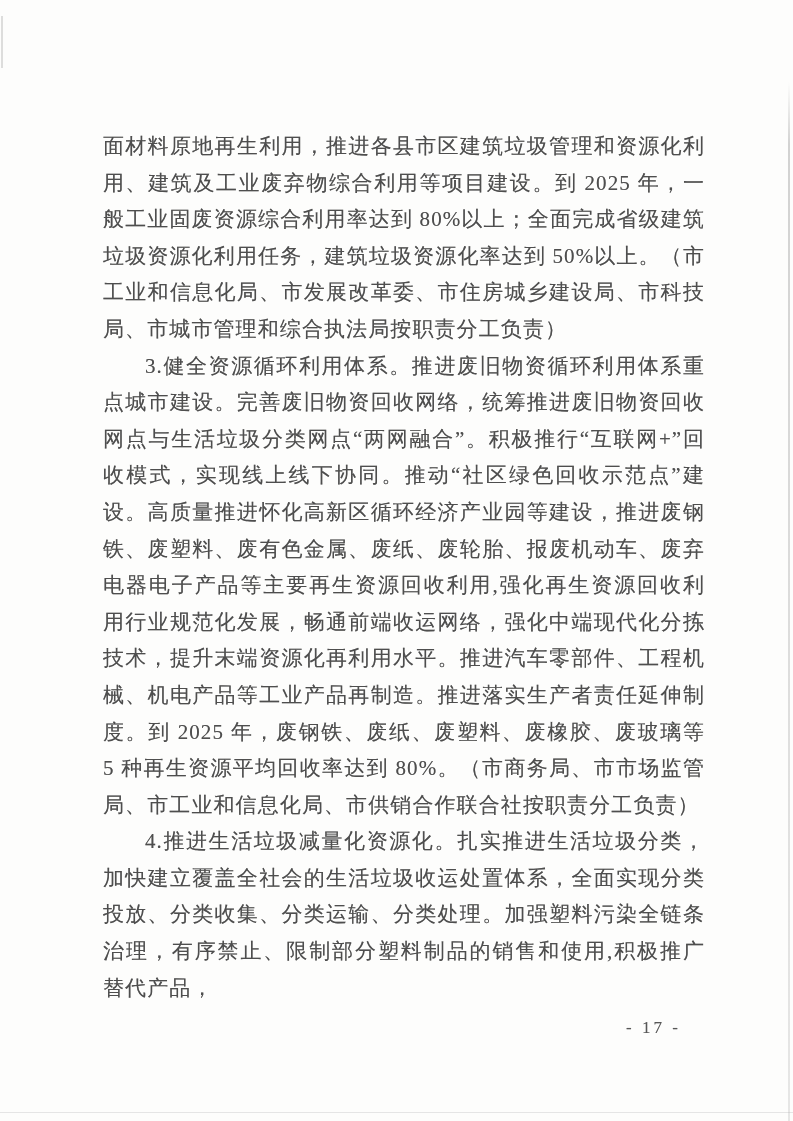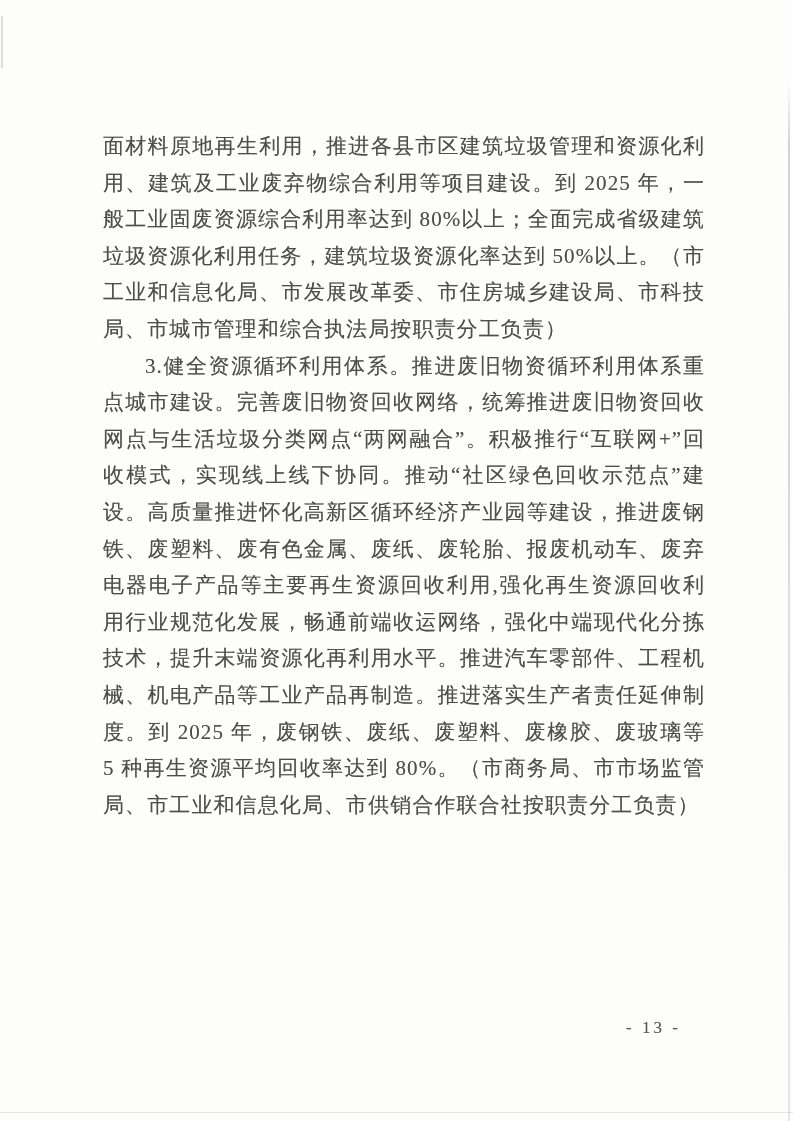--- a/index.html
+++ b/index.html
@@ -83,21 +83,22 @@
   }
 </style>
 </head>
 <body>
 
 <div class="page">
 
   <div class="text-block">
     <p class="para">面材料原地再生利用，推进各县市区建筑垃圾管理和资源化利用、建筑及工业废弃物综合利用等项目建设。到 2025 年，一般工业固废资源综合利用率达到 80%以上；全面完成省级建筑垃圾资源化利用任务，建筑垃圾资源化率达到 50%以上。（市工业和信息化局、市发展改革委、市住房城乡建设局、市科技局、市城市管理和综合执法局按职责分工负责）</p>
     <p class="para indent">3.健全资源循环利用体系。推进废旧物资循环利用体系重点城市建设。完善废旧物资回收网络，统筹推进废旧物资回收网点与生活垃圾分类网点“两网融合”。积极推行“互联网+”回收模式，实现线上线下协同。推动“社区绿色回收示范点”建设。高质量推进怀化高新区循环经济产业园等建设，推进废钢铁、废塑料、废有色金属、废纸、废轮胎、报废机动车、废弃电器电子产品等主要再生资源回收利用,强化再生资源回收利用行业规范化发展，畅通前端收运网络，强化中端现代化分拣技术，提升末端资源化再利用水平。推进汽车零部件、工程机械、机电产品等工业产品再制造。推进落实生产者责任延伸制度。到 2025 年，废钢铁、废纸、废塑料、废橡胶、废玻璃等 5 种再生资源平均回收率达到 80%。（市商务局、市市场监管局、市工业和信息化局、市供销合作联合社按职责分工负责）</p>
+    <p class="para indent">4.推进生活垃圾减量化资源化。扎实推进生活垃圾分类，加快建立覆盖全社会的生活垃圾收运处置体系，全面实现分类投放、分类收集、分类运输、分类处理。加强塑料污染全链条治理，有序禁止、限制部分塑料制品的销售和使用,积极推广替代产品，</p>
   </div>
 
-  <div class="page-number">- 13 -</div>
+  <div class="page-number">- 17 -</div>
 
   <div class="scan-edge-right"></div>
   <div class="scan-edge-left"></div>
   <div class="scan-edge-bottom"></div>
 
 </div>
 
 </body></html>

